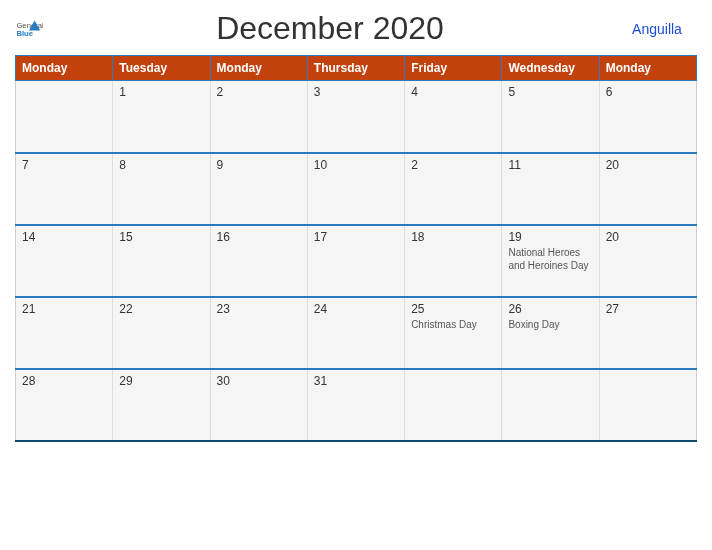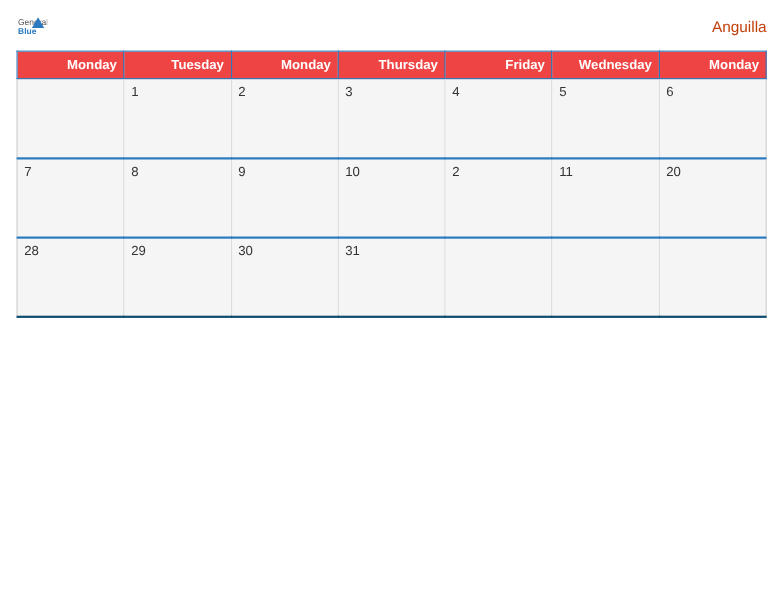--- a/index.html
+++ b/index.html
@@ -33,35 +33,35 @@
     }
     .title {
       font-size: 32px;
       font-weight: normal;
       color: #333;
       text-align: center;
       flex: 1;
     }
     .country {
       font-size: 14px;
-      color: #c2410c;
+      color: #1d4ed8;
       min-width: 80px;
-      text-align: right;
+      text-align: center;
     }
     .calendar {
       width: 100%;
       border-collapse: collapse;
     }
     .calendar thead tr th {
-      background: #ef4444;
+      background: #c2410c;
       color: #fff;
       font-size: 12px;
       font-weight: bold;
       padding: 5px 6px;
-      text-align: right;
+      text-align: left;
       border: 1px solid #2a7abf;
     }
     .calendar tbody tr {
       border-bottom: 2px solid #2a7abf;
     }
     .calendar tbody tr td {
       width: 14.28%;
       height: 72px;
       vertical-align: top;
       padding: 4px 6px;
@@ -99,20 +99,21 @@
 <div class="page">
   <div class="header">
 
     <div class="logo">
       <svg class="logo-icon" viewBox="0 0 40 40">
         <text x="2" y="18" font-size="11" fill="#555" font-family="Arial">General</text>
         <text x="2" y="30" font-size="11" fill="#2a7abf" font-weight="bold" font-family="Arial">Blue</text>
         <polygon points="28,8 36,22 20,22" fill="#2a7abf"></polygon>
       </svg>
     </div>
+    <div class="title">December 2020</div>
     <div class="country">Anguilla</div>
   </div>
 
   <table class="calendar">
     <thead>
       <tr>
         <th>Monday</th>
         <th>Tuesday</th>
         <th>Monday</th>
         <th>Thursday</th>
@@ -161,20 +162,69 @@
           </td>
           <td>
             <span class="day-num">11</span>
           </td>
           <td>
             <span class="day-num">20</span>
           </td>
         </tr>
         <tr>
           <td>
+            <span class="day-num">14</span>
+          </td>
+          <td>
+            <span class="day-num">15</span>
+          </td>
+          <td>
+            <span class="day-num">16</span>
+          </td>
+          <td>
+            <span class="day-num">17</span>
+          </td>
+          <td>
+            <span class="day-num">18</span>
+          </td>
+          <td>
+            <span class="day-num">19</span>
+            <div class="event">National Heroes and Heroines Day</div>
+          </td>
+          <td>
+            <span class="day-num">20</span>
+          </td>
+        </tr>
+        <tr>
+          <td>
+            <span class="day-num">21</span>
+          </td>
+          <td>
+            <span class="day-num">22</span>
+          </td>
+          <td>
+            <span class="day-num">23</span>
+          </td>
+          <td>
+            <span class="day-num">24</span>
+          </td>
+          <td>
+            <span class="day-num">25</span>
+            <div class="event">Christmas Day</div>
+          </td>
+          <td>
+            <span class="day-num">26</span>
+            <div class="event">Boxing Day</div>
+          </td>
+          <td>
+            <span class="day-num">27</span>
+          </td>
+        </tr>
+        <tr>
+          <td>
             <span class="day-num">28</span>
           </td>
           <td>
             <span class="day-num">29</span>
           </td>
           <td>
             <span class="day-num">30</span>
           </td>
           <td>
             <span class="day-num">31</span>

